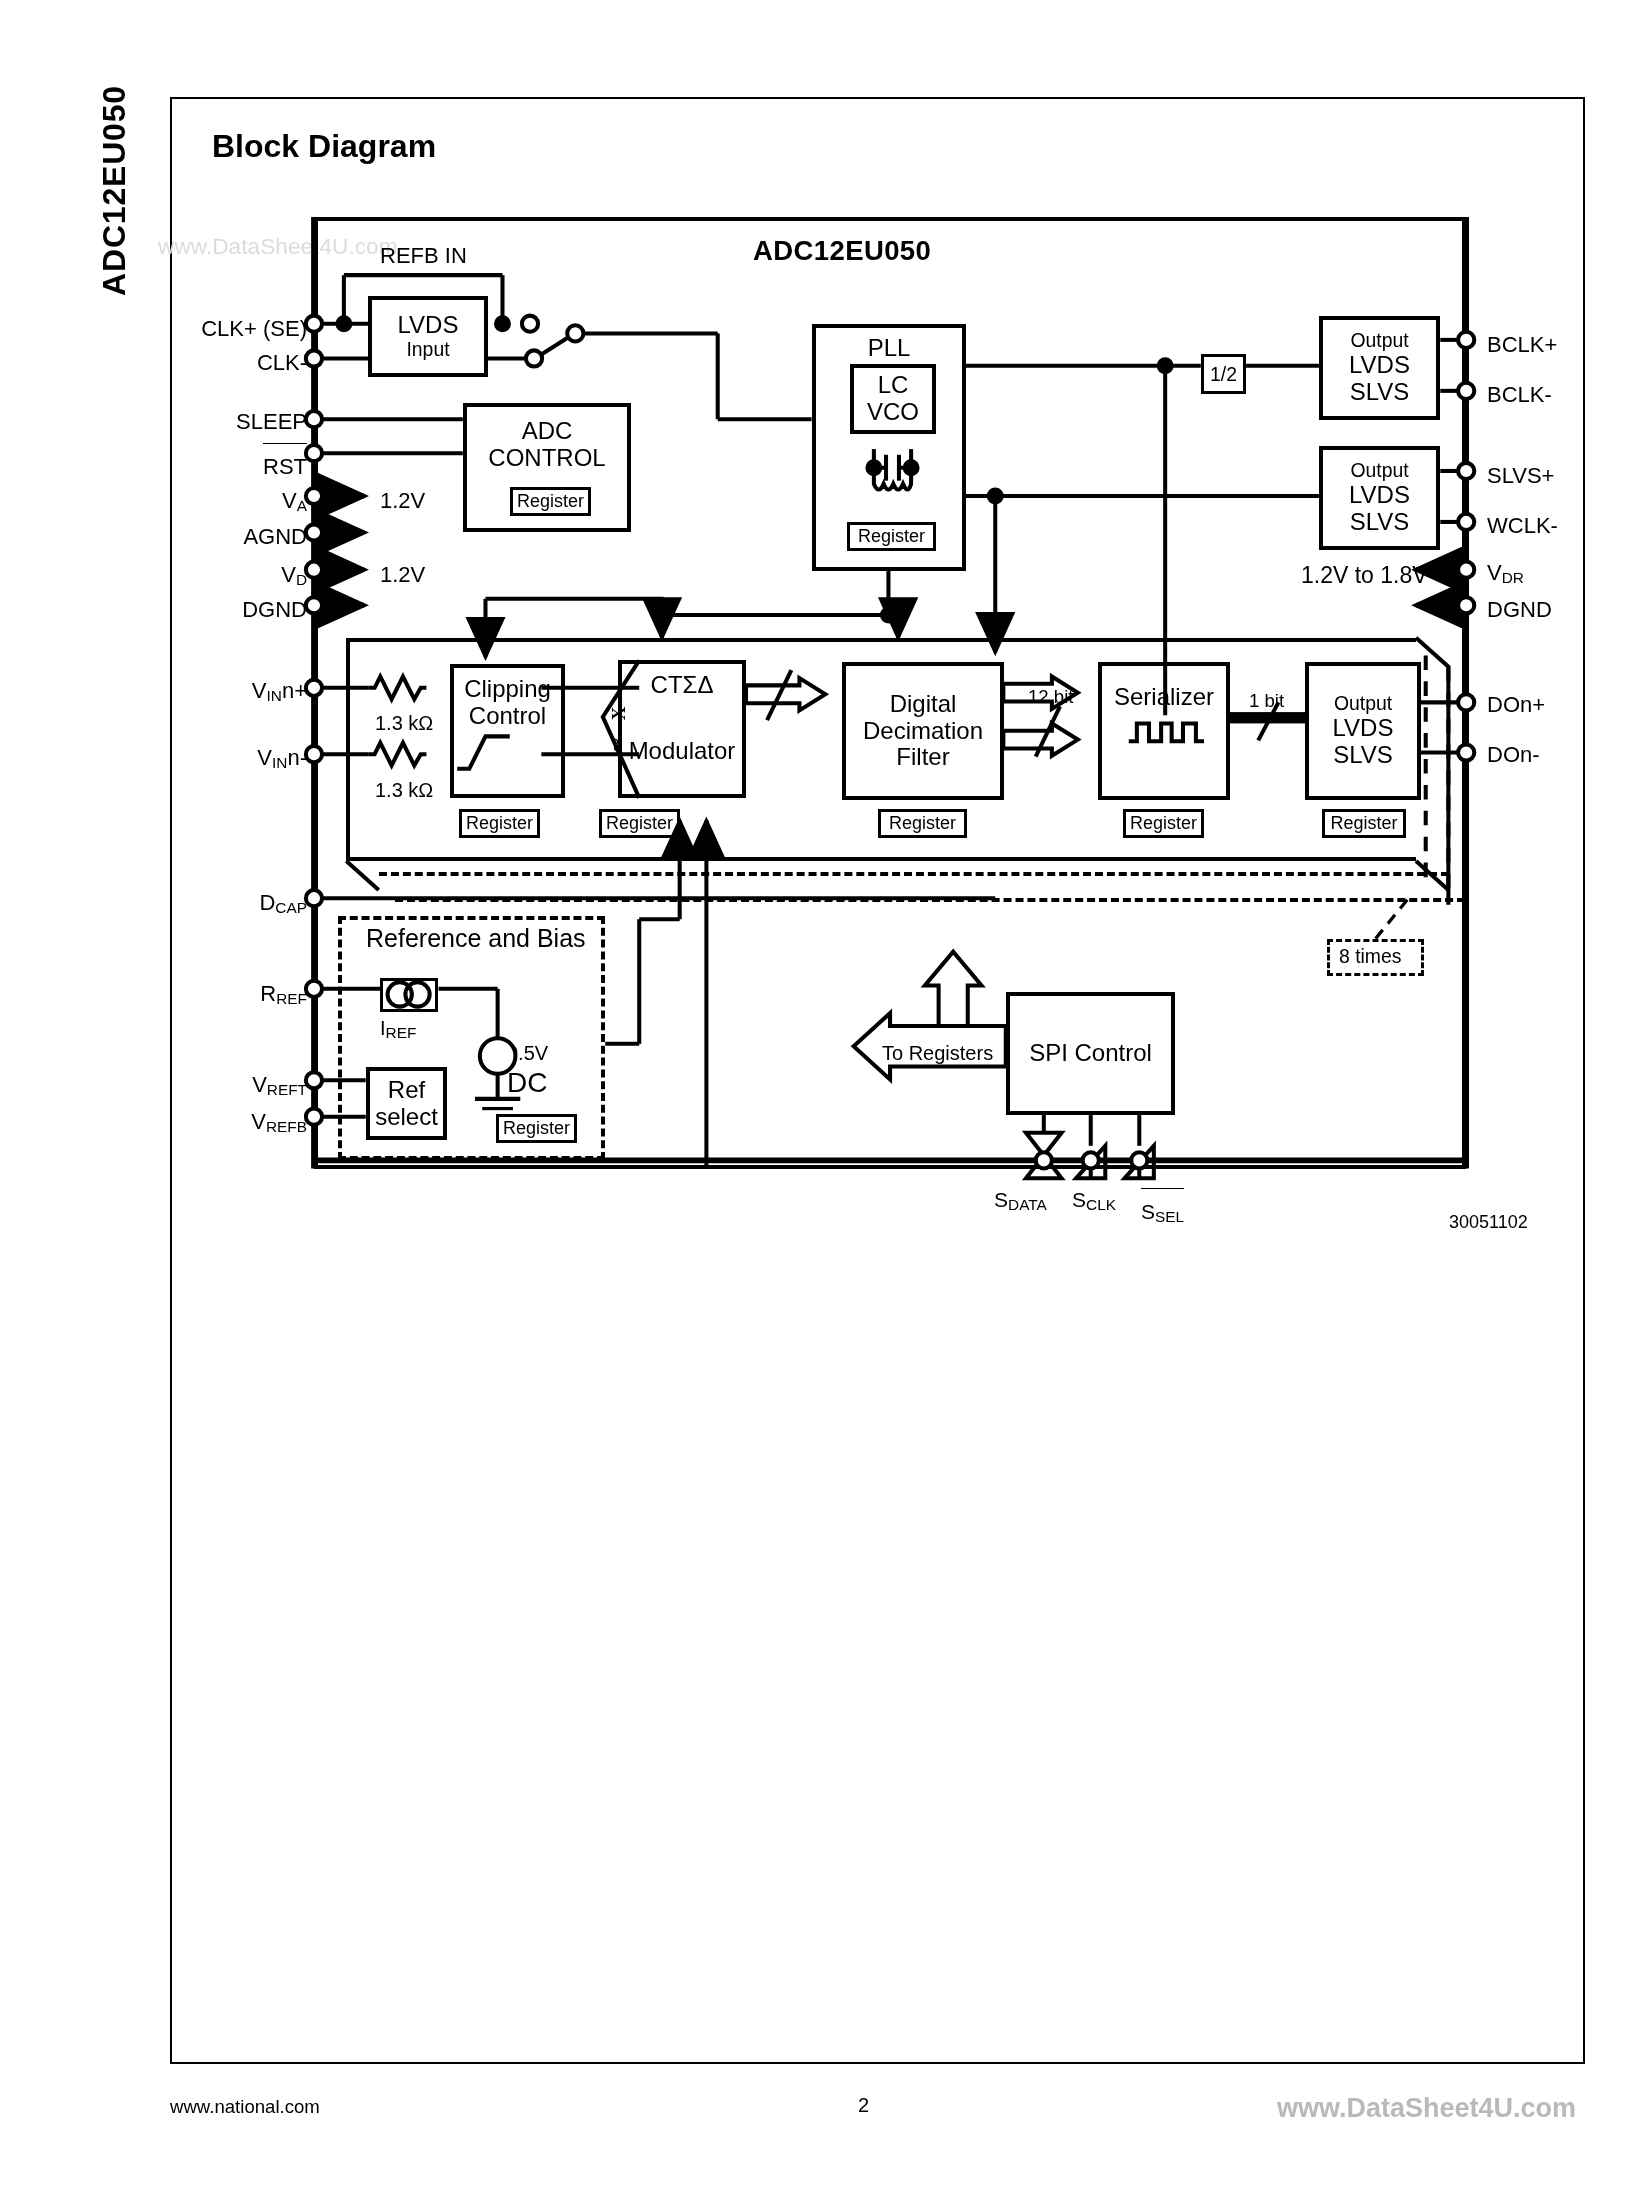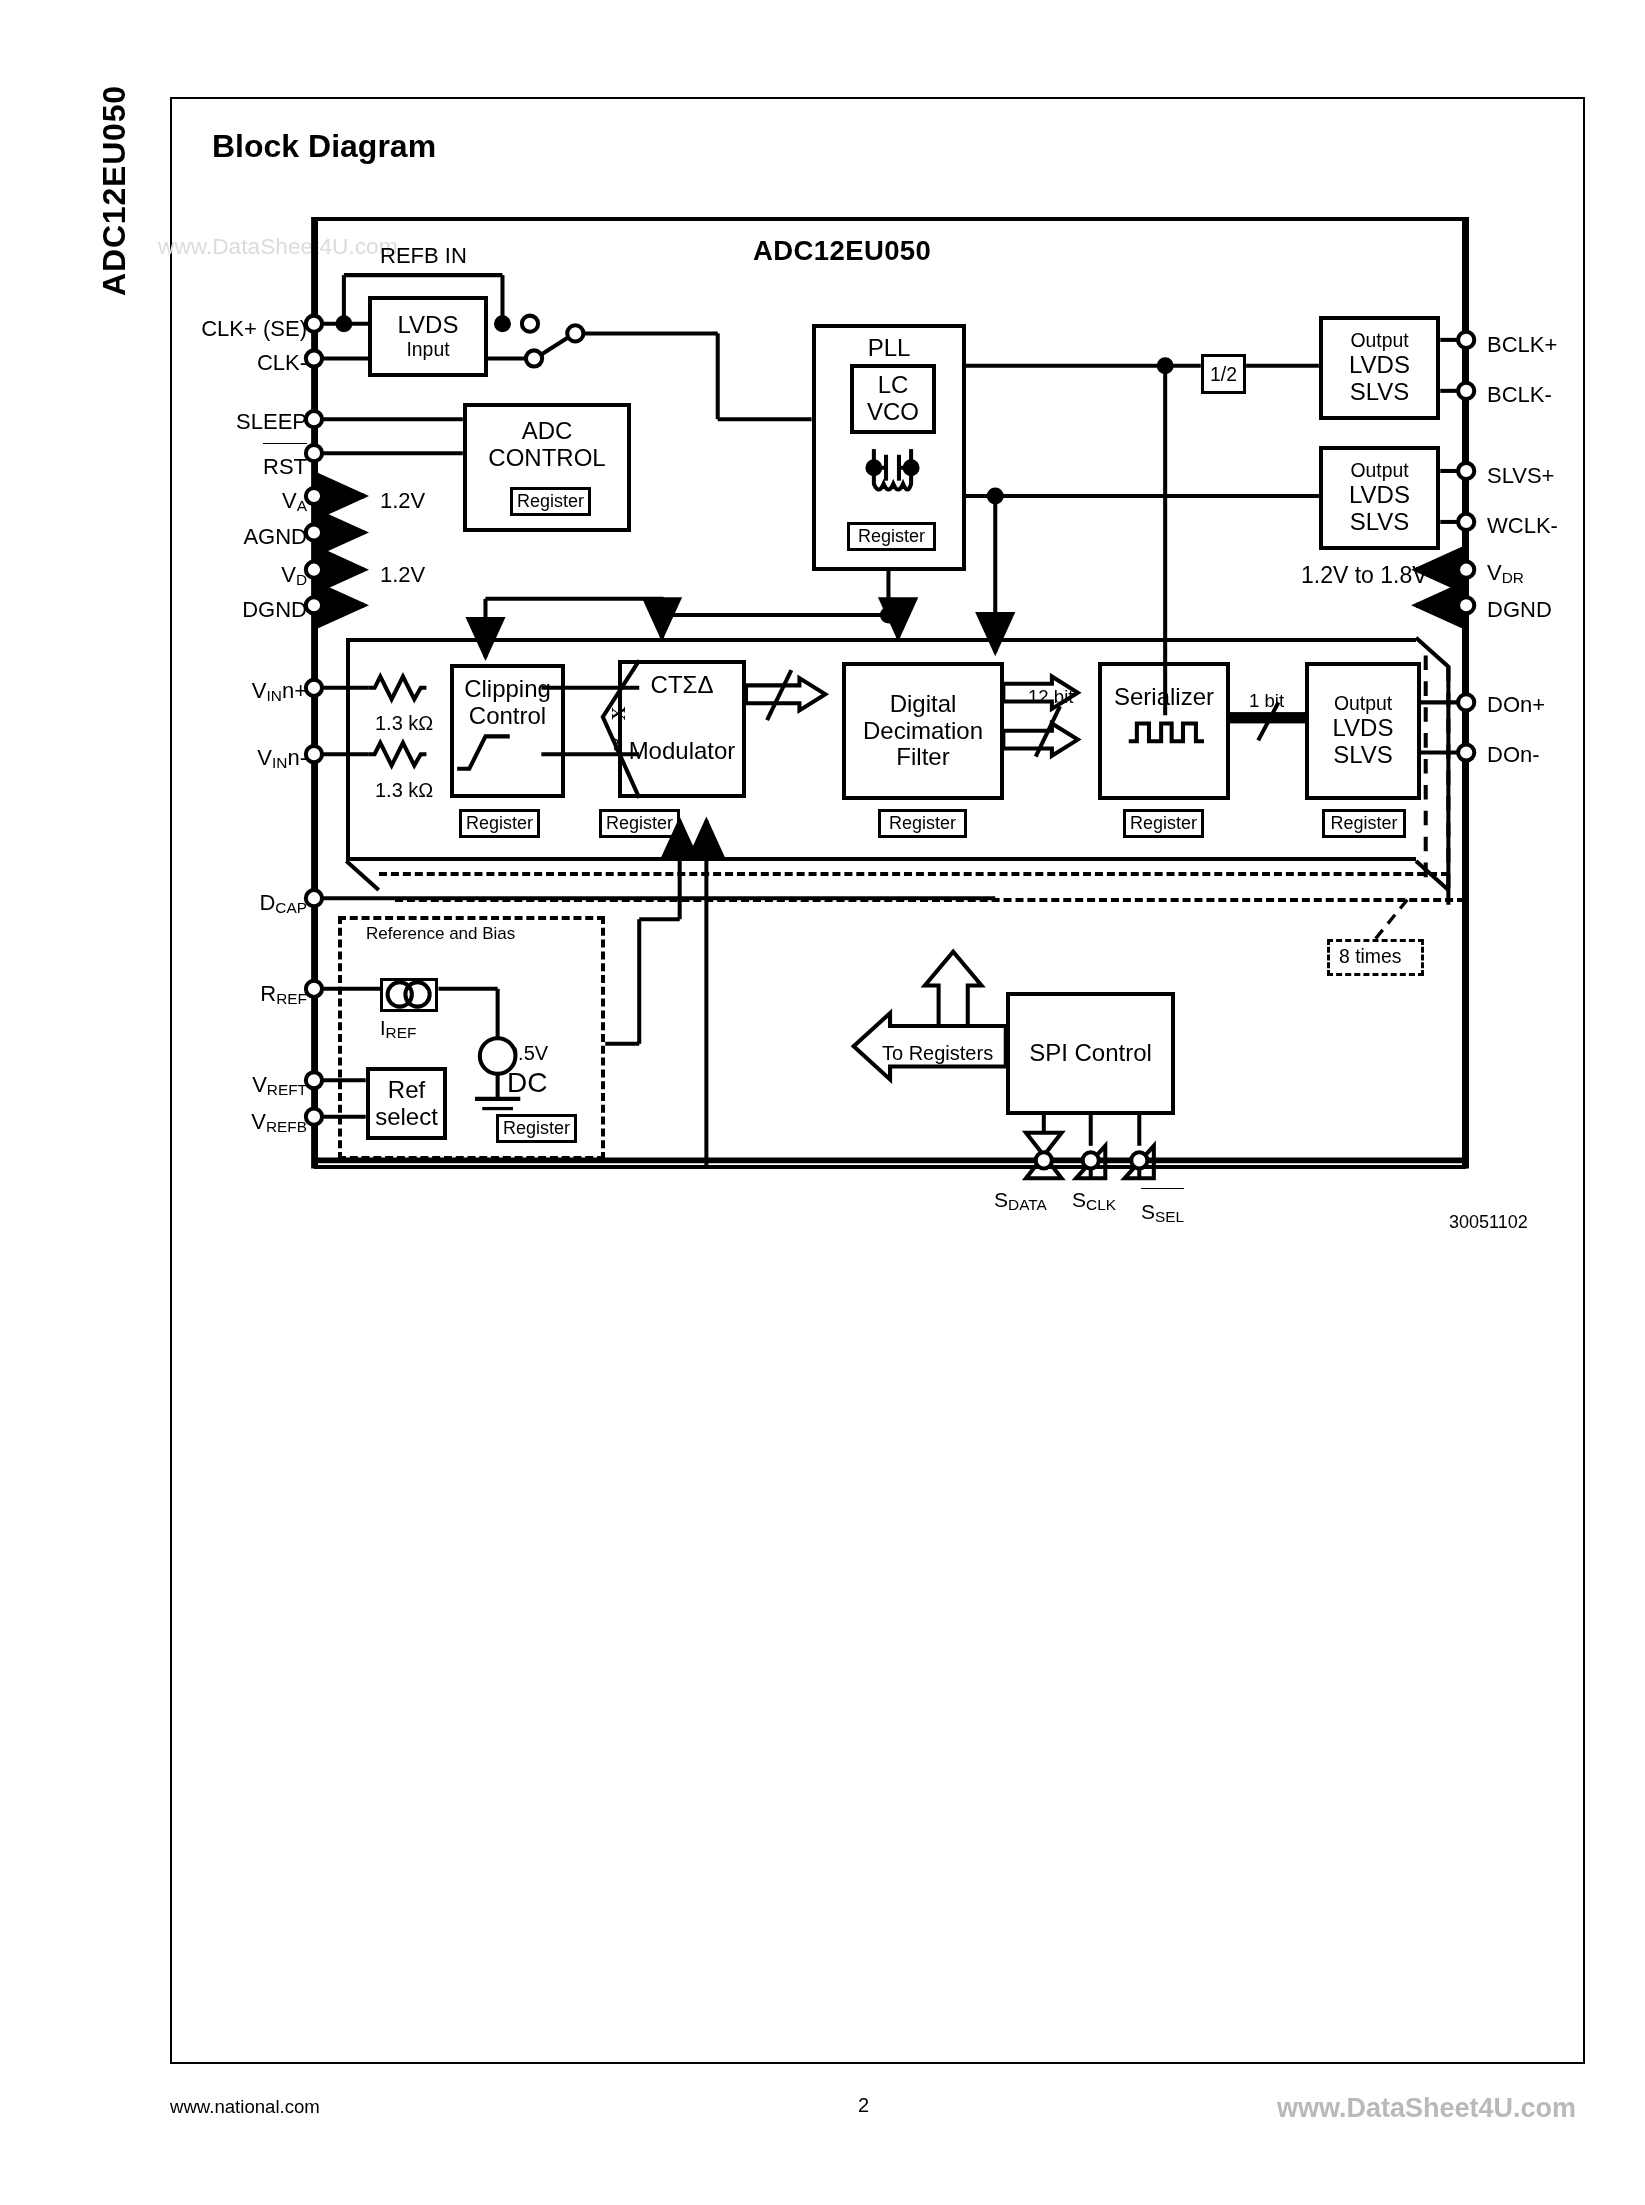--- a/index.html
+++ b/index.html
@@ -140,21 +140,21 @@
   </div>
   <div class="reg" style="left:1322px;top:809px;width:84px;height:29px;">Register</div>
 
   <div class="lbl" style="left:1028px;top:686px;font-size:18.6px;">12 bit</div>
   <div class="lbl" style="left:1249px;top:690px;font-size:18.6px;">1 bit</div>
 
   <div class="dashbox" style="left:1327px;top:939px;width:97px;height:37px;border-width:3.2px;"></div>
   <div class="lbl" style="left:1339px;top:945px;font-size:19.4px;">8 times</div>
 
   <div class="dashbox" style="left:338px;top:916px;width:267px;height:244px;"></div>
-  <div class="lbl" style="left:366px;top:924px;font-size:17px;">Reference and Bias</div>
+  <div class="lbl" style="left:366px;top:924px;font-size:25px;">Reference and Bias</div>
 
   <div class="blk" style="left:380px;top:978px;width:58px;height:34px;border-width:3.2px;"></div>
   <div class="lbl" style="left:380px;top:1017px;font-size:20px;"><span>I</span><span class="sub">REF</span></div>
 
   <div class="lbl" style="left:507px;top:1042px;font-size:20px;">0.5V</div>
   <div class="lbl" style="left:507px;top:1067px;font-size:28px;">DC</div>
 
   <div class="blk" style="left:366px;top:1067px;width:81px;height:73px;">
     <div class="t1">Ref</div>
     <div class="t1">select</div>

